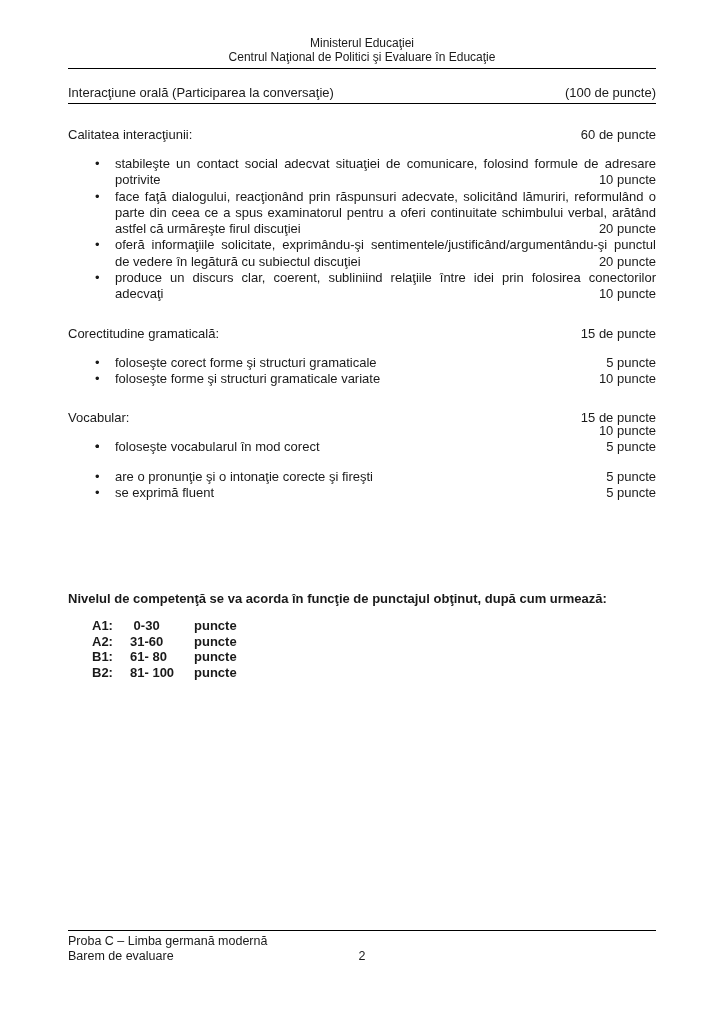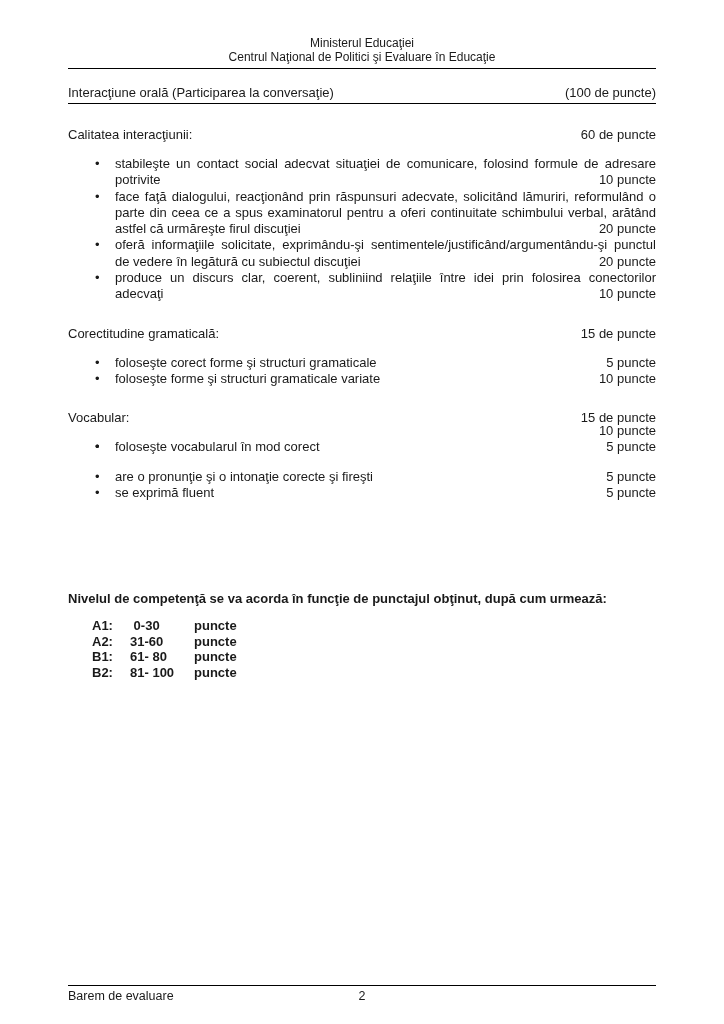--- a/index.html
+++ b/index.html
@@ -3,21 +3,21 @@
 <meta charset="utf-8">
 <style>
   html, body { margin: 0; padding: 0; background: #ffffff; }
   .page {
     position: relative;
     width: 724px;
     height: 1024px;
     margin: 0 auto;
     background: #ffffff;
     box-sizing: border-box;
-    padding: 36px 68px 20px 68px;
+    padding: 36px 68px 60px 68px;
     display: flex;
     flex-direction: column;
     font-family: "Liberation Sans", "DejaVu Sans", sans-serif;
     font-size: 13px;
     color: #1a1a1a;
   }
   .doc-header {
     text-align: center;
     font-size: 12px;
     line-height: 14px;
@@ -208,20 +208,21 @@
       <div class="level-row">
         <span>B2:</span>
         <span class="level-range">81- 100</span>
         <span>puncte</span>
       </div>
     </div>
   </div>
 
   <div class="footer">
     <div class="footer-rule"></div>
+    <div>Proba C – Limba germană modernă</div>
     <div class="footer-row">
       <span>Barem de evaluare</span>
       <span class="page-num">2</span>
       <span></span>
     </div>
   </div>
 
 </div>
 
 </body></html>

